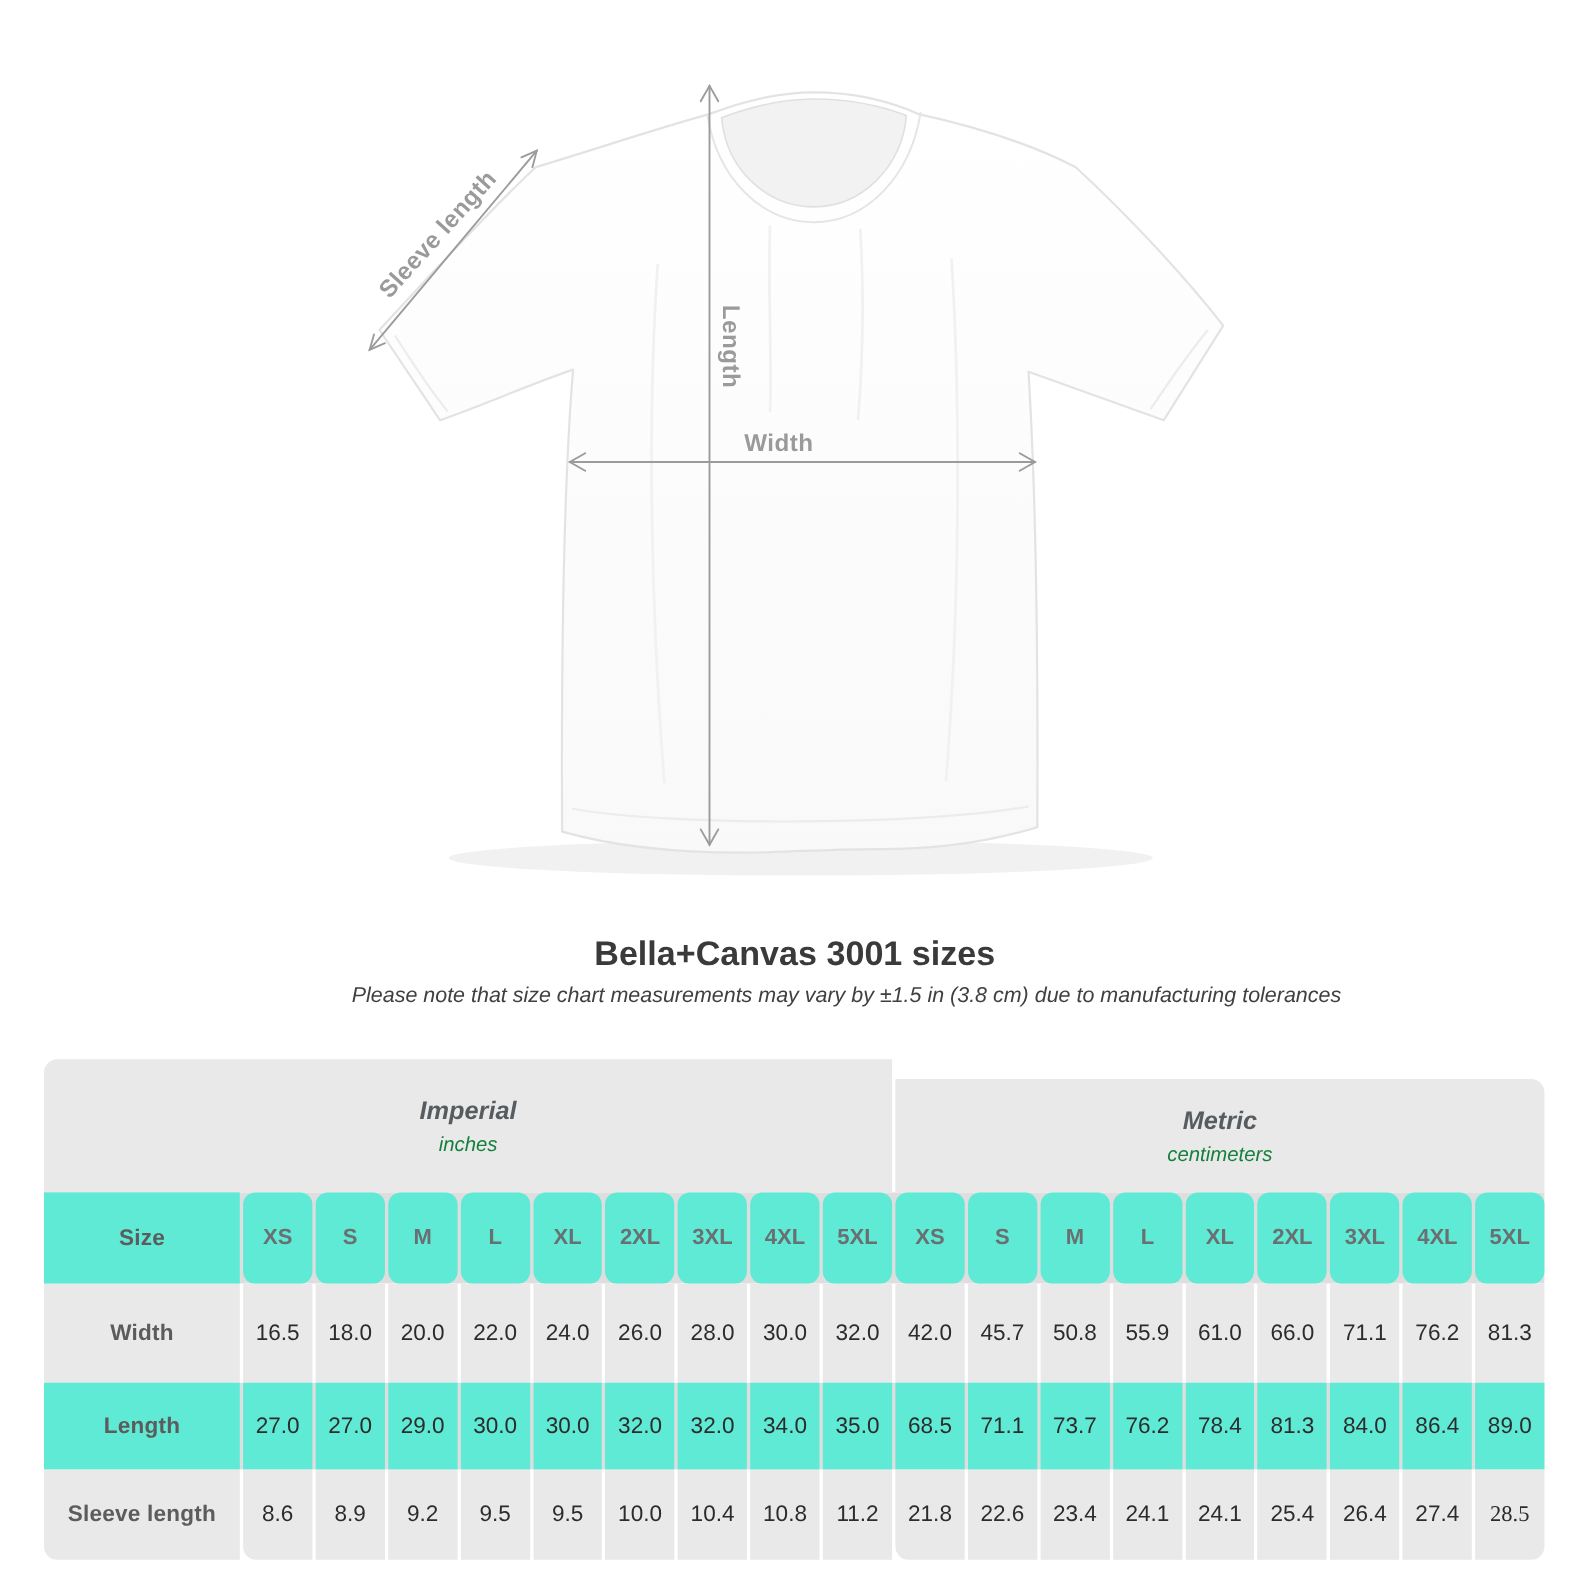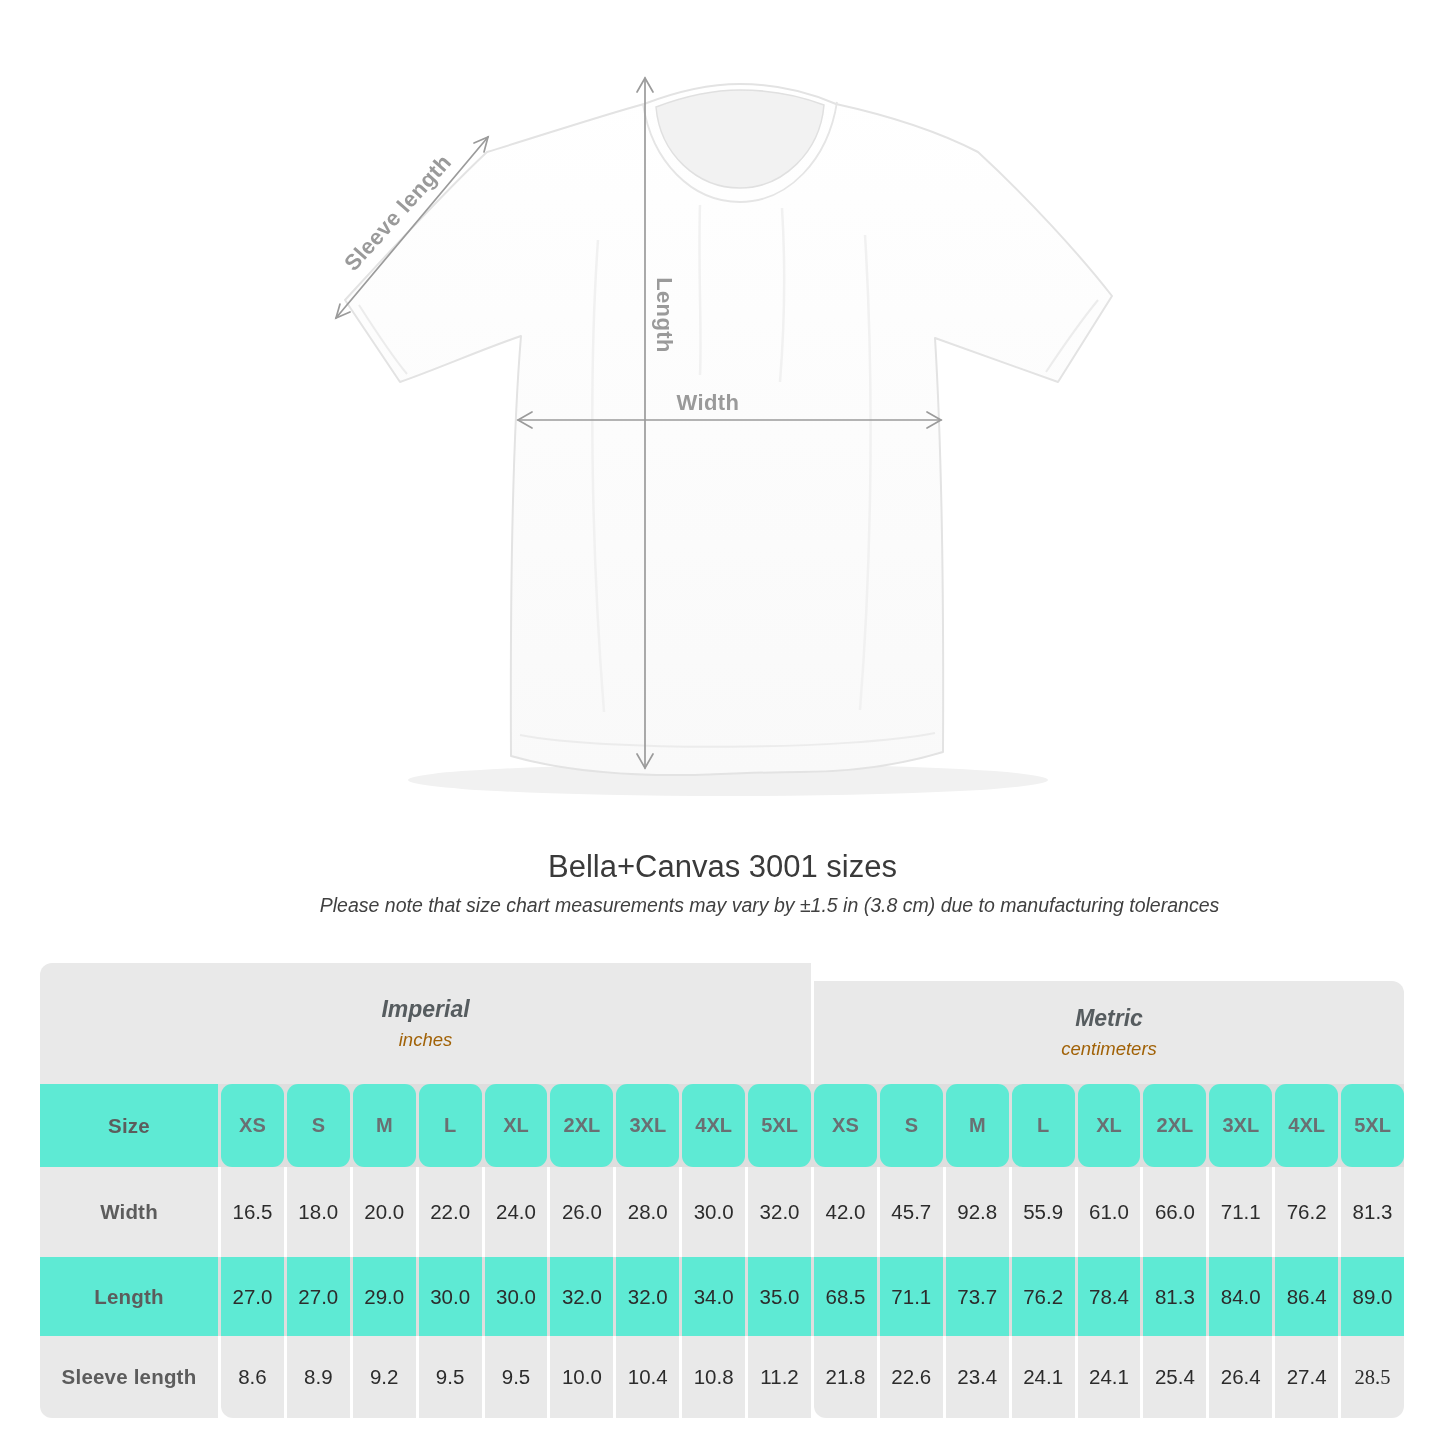--- a/index.html
+++ b/index.html
@@ -12,21 +12,21 @@
   .dlabel{
     position:absolute;font-weight:bold;color:#9a9a9a;font-size:22px;
     text-align:center;letter-spacing:.4px;line-height:26px;height:26px;
   }
   .dlabel-sleeve{left:313px;top:200px;width:170px;transform:rotate(-48deg);}
   .dlabel-length{left:609px;top:302px;width:110px;transform:rotate(90deg);}
   .dlabel-width{left:648px;top:390px;width:120px;}
   
   .title{
     position:absolute;left:0;top:849px;width:1445px;margin:0;text-align:center;
-    font-size:31px;font-weight:normal;color:#3a3a3a;line-height:36px;
+    font-size:31px;font-weight:bold;color:#3a3a3a;line-height:36px;
   }
   .note{
     position:absolute;left:0;top:893px;width:1445px;margin:0;text-align:center;
     font-size:19.5px;font-style:italic;color:#404040;line-height:24px;padding-left:47px;
   }
   
   .sizechart{position:absolute;left:40px;top:963px;width:1364px;}
   .trow{
     display:grid;grid-template-columns:178px repeat(18,1fr);column-gap:3px;width:1364px;
   }
@@ -41,21 +41,21 @@
   .r-size{height:83px;}
   .r-width{height:90px;}
   .r-length{height:79px;}
   .r-sleeve{height:82px;}
   .band-cell{flex-direction:column;gap:6px;}
   .band-imperial{grid-column:1 / 11;border-top-left-radius:12px;}
   .band-metric{grid-column:11 / 20;border-top-right-radius:12px;margin-top:18px;}
   .r-sleeve .cell:first-child{border-bottom-left-radius:12px;}
   .r-sleeve .grp:last-child .cell:last-child{border-bottom-right-radius:12px;font-family:Liberation Serif, serif;}
   .band-title{font-size:23px;font-weight:bold;font-style:italic;color:#565c5f;}
-  .band-unit{font-size:18.5px;font-style:italic;color:#a16207;}
+  .band-unit{font-size:18.5px;font-style:italic;color:#15803d;}
   .rowlabel{font-size:20.5px;font-weight:bold;color:#5c5c5c;letter-spacing:.2px;}
   .sizehead{font-size:20px;font-weight:bold;color:#6a6f72;border-radius:11px;}
   .val{font-size:20.5px;color:#2c2c2c;}
   .grp{display:contents;}
 </style>
 </head>
 <body>
 
 <div class="screen">
 
@@ -144,21 +144,21 @@
 
     <div class="trow r-size">
       <div class="cell rowlabel">Size</div>
       <div class="grp"><div class="cell sizehead">XS</div><div class="cell sizehead">S</div><div class="cell sizehead">M</div><div class="cell sizehead">L</div><div class="cell sizehead">XL</div><div class="cell sizehead">2XL</div><div class="cell sizehead">3XL</div><div class="cell sizehead">4XL</div><div class="cell sizehead">5XL</div></div>
       <div class="grp"><div class="cell sizehead">XS</div><div class="cell sizehead">S</div><div class="cell sizehead">M</div><div class="cell sizehead">L</div><div class="cell sizehead">XL</div><div class="cell sizehead">2XL</div><div class="cell sizehead">3XL</div><div class="cell sizehead">4XL</div><div class="cell sizehead">5XL</div></div>
     </div>
 
     <div class="trow r-width">
       <div class="cell rowlabel">Width</div>
       <div class="grp"><div class="cell val">16.5</div><div class="cell val">18.0</div><div class="cell val">20.0</div><div class="cell val">22.0</div><div class="cell val">24.0</div><div class="cell val">26.0</div><div class="cell val">28.0</div><div class="cell val">30.0</div><div class="cell val">32.0</div></div>
-      <div class="grp"><div class="cell val">42.0</div><div class="cell val">45.7</div><div class="cell val">92.8</div><div class="cell val">55.9</div><div class="cell val">61.0</div><div class="cell val">66.0</div><div class="cell val">71.1</div><div class="cell val">76.2</div><div class="cell val">81.3</div></div>
+      <div class="grp"><div class="cell val">42.0</div><div class="cell val">45.7</div><div class="cell val">50.8</div><div class="cell val">55.9</div><div class="cell val">61.0</div><div class="cell val">66.0</div><div class="cell val">71.1</div><div class="cell val">76.2</div><div class="cell val">81.3</div></div>
     </div>
 
     <div class="trow r-length">
       <div class="cell rowlabel">Length</div>
       <div class="grp"><div class="cell val">27.0</div><div class="cell val">27.0</div><div class="cell val">29.0</div><div class="cell val">30.0</div><div class="cell val">30.0</div><div class="cell val">32.0</div><div class="cell val">32.0</div><div class="cell val">34.0</div><div class="cell val">35.0</div></div>
       <div class="grp"><div class="cell val">68.5</div><div class="cell val">71.1</div><div class="cell val">73.7</div><div class="cell val">76.2</div><div class="cell val">78.4</div><div class="cell val">81.3</div><div class="cell val">84.0</div><div class="cell val">86.4</div><div class="cell val">89.0</div></div>
     </div>
 
     <div class="trow r-sleeve">
       <div class="cell rowlabel">Sleeve length</div>

